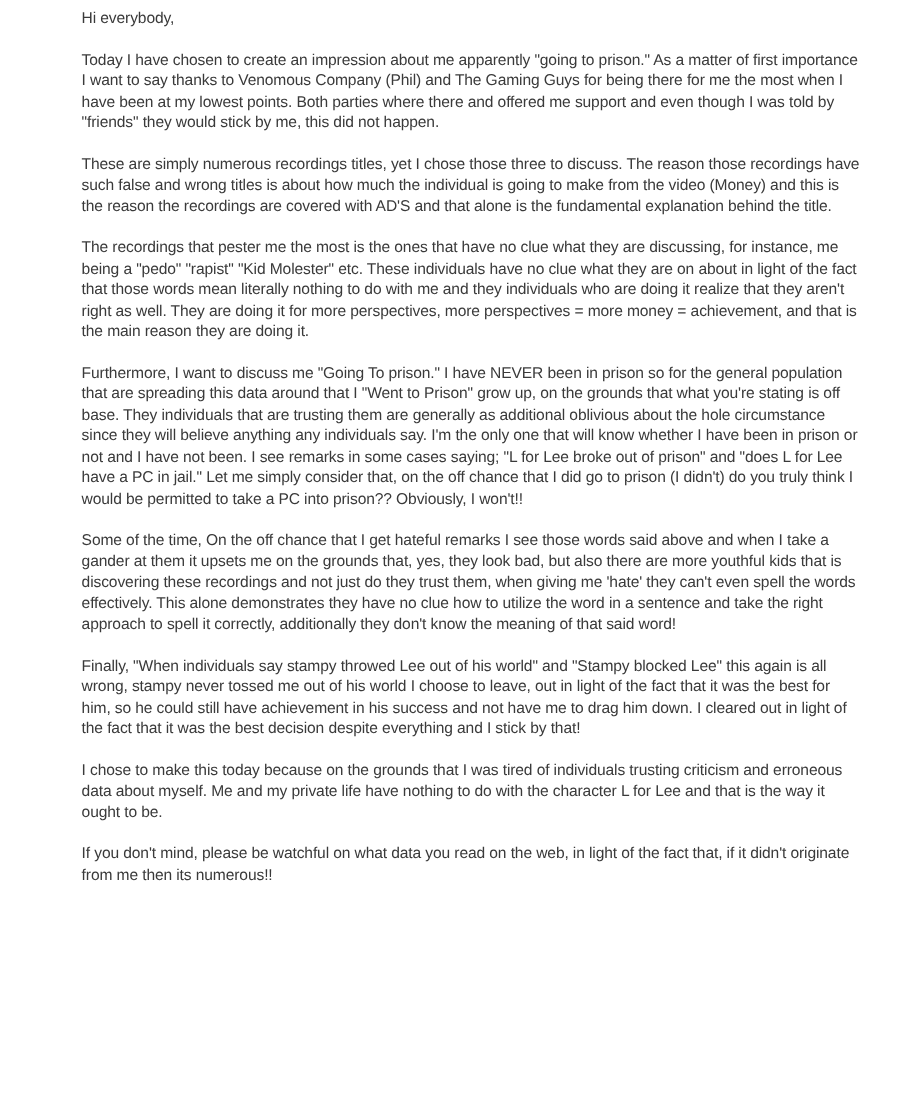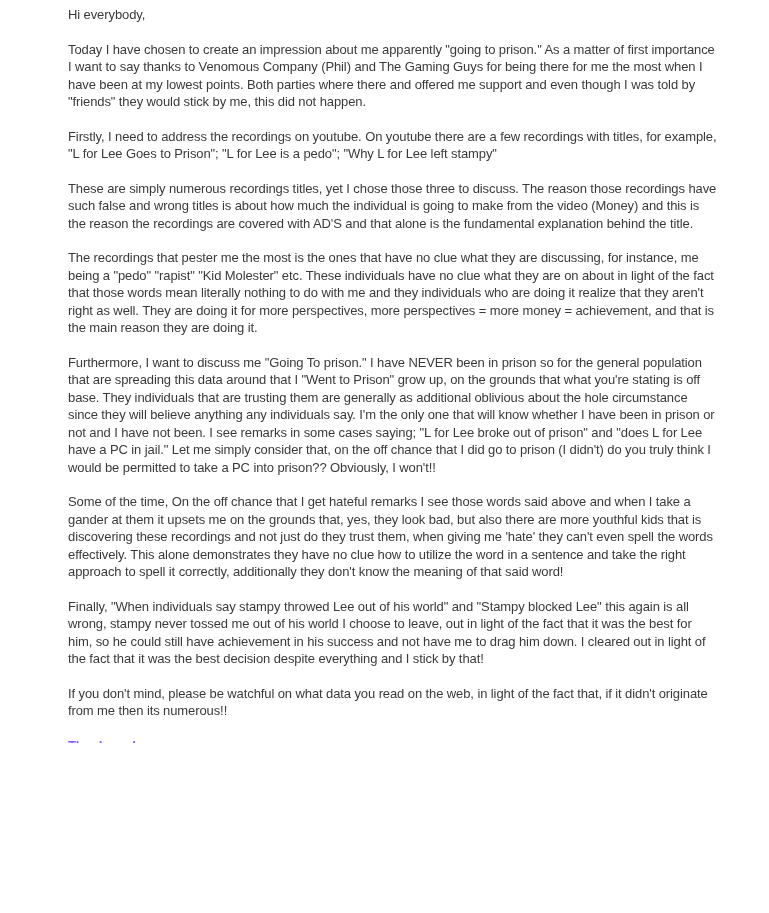--- a/index.html
+++ b/index.html
@@ -39,22 +39,22 @@
     font-weight: bold;
   }
 </style>
 </head>
 <body>
 
 <div class="page">
   <div class="doc-body">
     <p class="greeting">Hi everybody,</p>
     <p>Today I have chosen to create an impression about me apparently "going to prison." As a matter of first importance I want to say thanks to Venomous Company (Phil) and The Gaming Guys for being there for me the most when I have been at my lowest points. Both parties where there and offered me support and even though I was told by "friends" they would stick by me, this did not happen.</p>
-    <p>Firstly, I need to address the recordings on youtube. On youtube there are a few recordings with titles, for example, "L for Lee Goes to Prison"; "L for Lee is a pedo"; "Why L for Lee left stampy"</p>
     <p>These are simply numerous recordings titles, yet I chose those three to discuss. The reason those recordings have such false and wrong titles is about how much the individual is going to make from the video (Money) and this is the reason the recordings are covered with AD'S and that alone is the fundamental explanation behind the title.</p>
     <p>The recordings that pester me the most is the ones that have no clue what they are discussing, for instance, me being a "pedo" "rapist" "Kid Molester" etc. These individuals have no clue what they are on about in light of the fact that those words mean literally nothing to do with me and they individuals who are doing it realize that they aren't right as well. They are doing it for more perspectives, more perspectives = more money = achievement, and that is the main reason they are doing it.</p>
     <p>Furthermore, I want to discuss me "Going To prison." I have NEVER been in prison so for the general population that are spreading this data around that I "Went to Prison" grow up, on the grounds that what you're stating is off base. They individuals that are trusting them are generally as additional oblivious about the hole circumstance since they will believe anything any individuals say. I'm the only one that will know whether I have been in prison or not and I have not been. I see remarks in some cases saying; "L for Lee broke out of prison" and "does L for Lee have a PC in jail." Let me simply consider that, on the off chance that I did go to prison (I didn't) do you truly think I would be permitted to take a PC into prison?? Obviously, I won't!!</p>
     <p>Some of the time, On the off chance that I get hateful remarks I see those words said above and when I take a gander at them it upsets me on the grounds that, yes, they look bad, but also there are more youthful kids that is discovering these recordings and not just do they trust them, when giving me 'hate' they can't even spell the words effectively. This alone demonstrates they have no clue how to utilize the word in a sentence and take the right approach to spell it correctly, additionally they don't know the meaning of that said word!</p>
     <p>Finally, "When individuals say stampy throwed Lee out of his world" and "Stampy blocked Lee" this again is all wrong, stampy never tossed me out of his world I choose to leave, out in light of the fact that it was the best for him, so he could still have achievement in his success and not have me to drag him down. I cleared out in light of the fact that it was the best decision despite everything and I stick by that!</p>
+    <p>I chose to make this today because on the grounds that I was tired of individuals trusting criticism and erroneous data about myself. Me and my private life have nothing to do with the character L for Lee and that is the way it ought to be.</p>
     <p>If you don't mind, please be watchful on what data you read on the web, in light of the fact that, if it didn't originate from me then its numerous!!</p>
     <p class="closing">Thank you!</p>
   </div>
 </div>
 
 </body></html>

